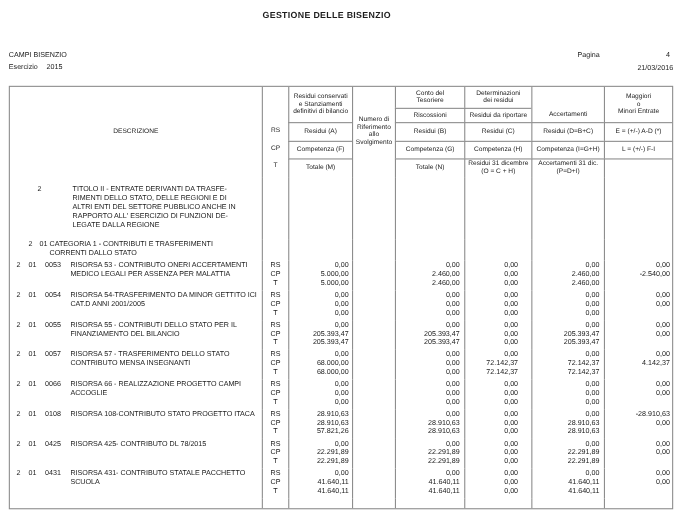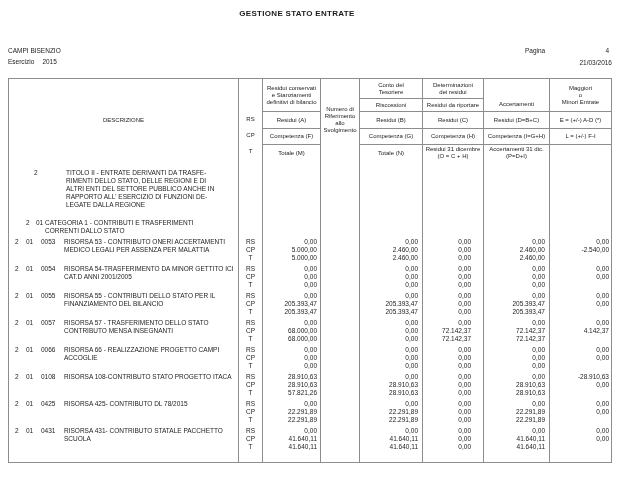--- a/index.html
+++ b/index.html
@@ -33,21 +33,21 @@
   .pr3{padding-right:3px;} .pr4{padding-right:4px;} .pr12{padding-right:12px;} .pr2{padding-right:2px;}
   .desc-cell{position:relative;}
   .code{position:absolute;top:1px;}
   .dtext{white-space:pre-line;}
   .rslbl{text-align:center;white-space:pre-line;}
 </style>
 </head>
 <body>
 
 <div class="page">
-  <div class="doc-title">GESTIONE STATO ENTRATE</div>
+  <div class="doc-title">GESTIONE DELLE BISENZIO</div>
   <div class="meta-entity">CAMPI BISENZIO</div>
   <div class="meta-esercizio">
     <span>Esercizio</span><span>2015</span>
   </div>
   <div class="meta-pagina">
     <span>Pagina</span>
       <span>4</span>
   </div>
   <div class="meta-date">21/03/2016</div>
 

